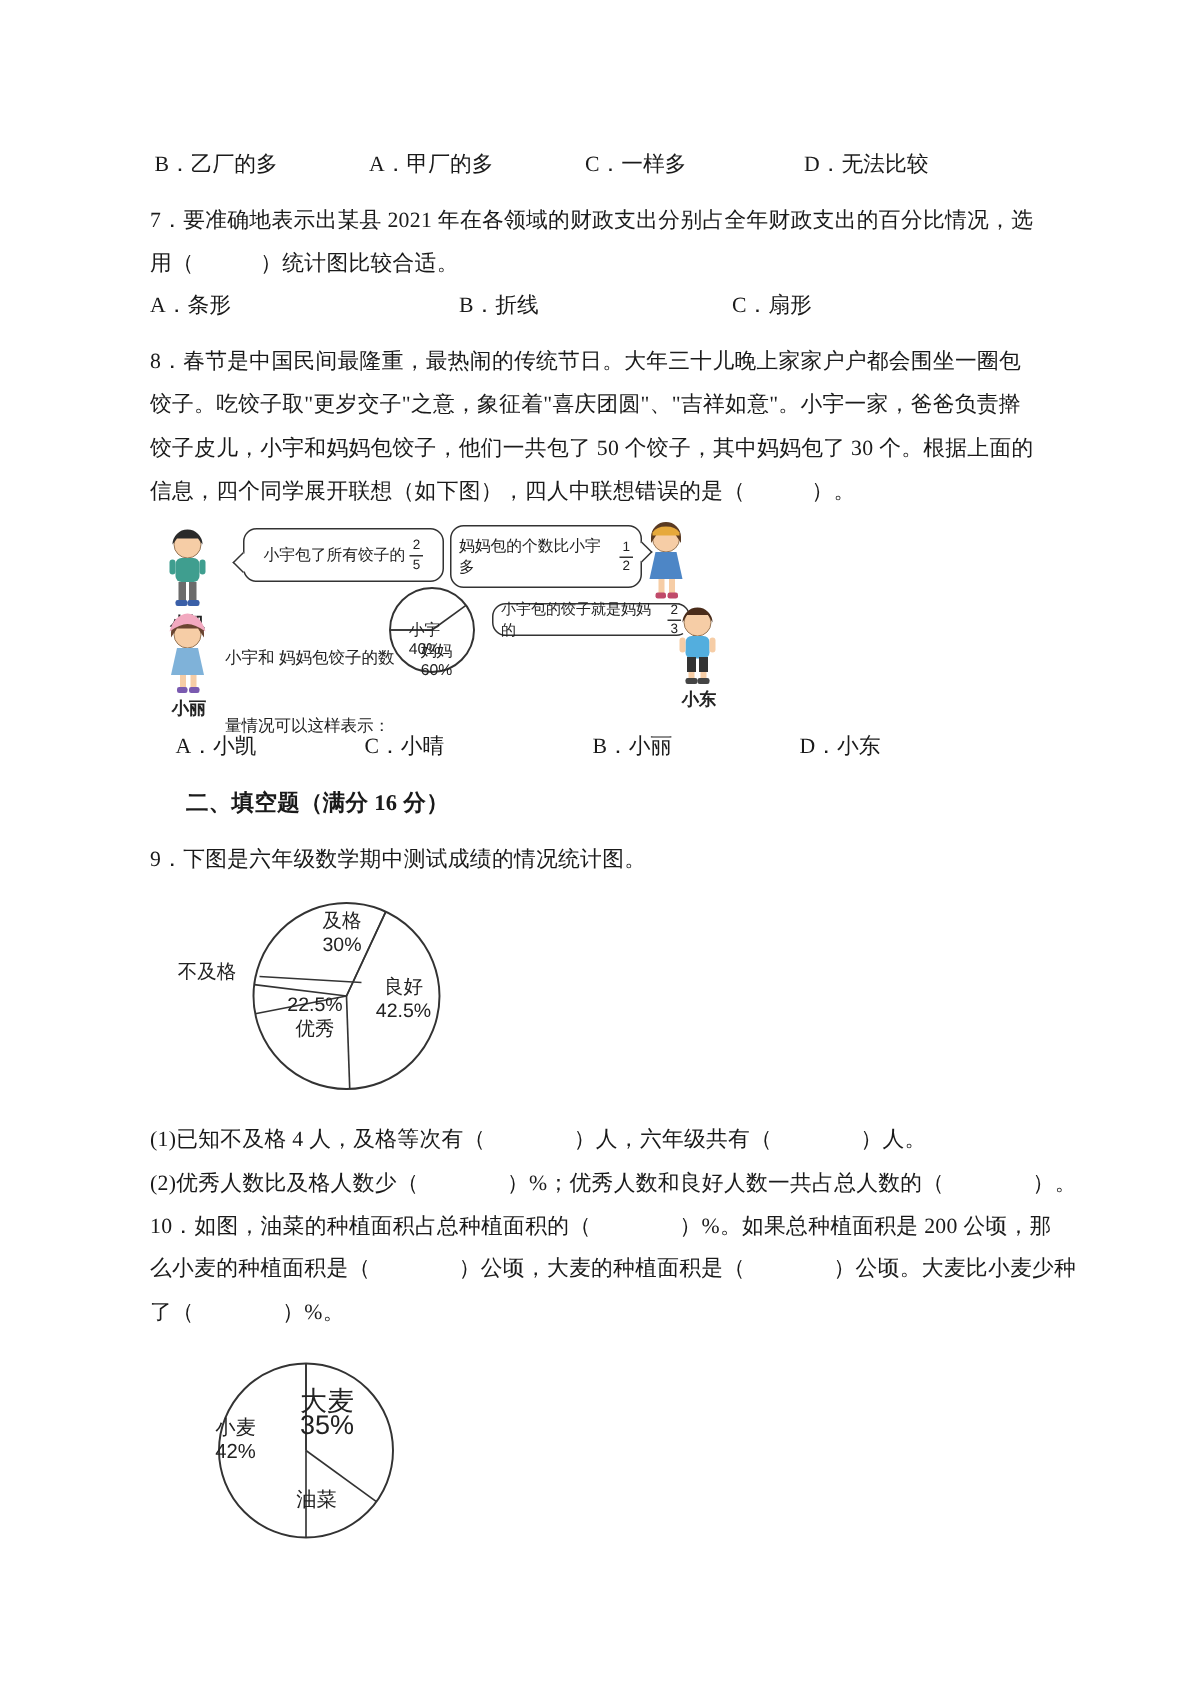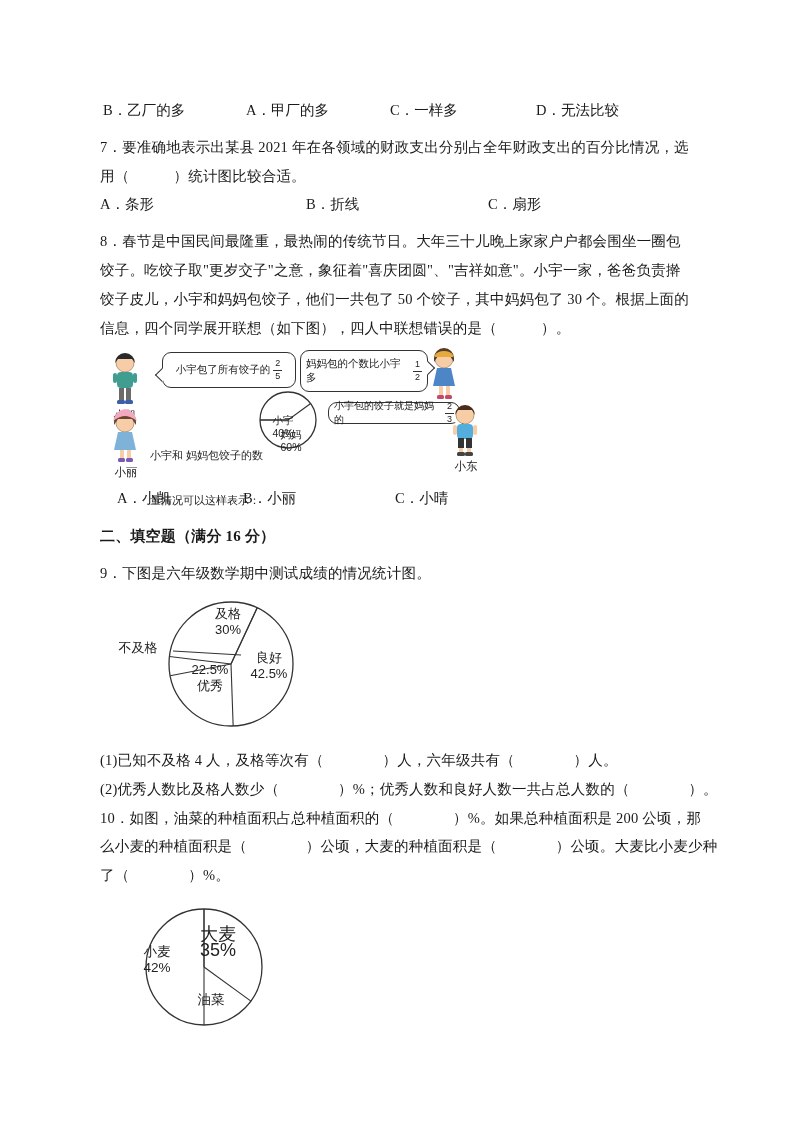--- a/index.html
+++ b/index.html
@@ -6,25 +6,25 @@
   body{width:793px;height:1122px;background:#ffffff;overflow:hidden;
        font-family:"Liberation Serif","DejaVu Serif",serif;color:#1a1a1a;}
   .page{position:relative;width:793px;height:1122px;background:#fff;}
   .content{padding:96px 96px 0 100px;font-size:14.5px;}
   .line{line-height:28.8px;white-space:pre;letter-spacing:0.2px;}
   .gap8{height:8px;}
   .optrow{display:grid;line-height:28.8px;}
   .optrow-4a{grid-template-columns:143px 144px 146px 1fr;padding-left:3px;}
   .optrow-3b{grid-template-columns:206px 182px 1fr;}
   .optrow-4c{grid-template-columns:126px 152px 138px 1fr;padding-left:17px;}
-  .section-title{font-weight:bold;font-size:15px;line-height:30px;letter-spacing:0.2px;}
+  .section-title{font-weight:bold;font-size:15px;line-height:30px;letter-spacing:0.2px;margin-left:24px;}
   
   .fig1{position:relative;height:136px;width:560px;margin:4px 0 2px 0;font-family:"Liberation Sans","DejaVu Sans",sans-serif;}
   .person{position:absolute;}
-  .pname{position:absolute;font-size:11.5px;color:#222;width:40px;text-align:center;}
+  .pname{position:absolute;font-size:11.5px;color:#222;width:40px;text-align:center;font-weight:bold;}
   .bubble{position:absolute;border:1.4px solid #333;border-radius:9px;background:#fff;
           display:flex;align-items:center;justify-content:center;gap:3px;
           font-size:10.5px;color:#222;padding:2px 5px;box-sizing:border-box;}
   .tail-l::after{content:"";position:absolute;left:-6px;bottom:7px;width:9px;height:9px;background:#fff;
           border-left:1.4px solid #333;border-bottom:1.4px solid #333;transform:rotate(45deg);}
   .tail-r::after{content:"";position:absolute;right:-6px;top:12px;width:9px;height:9px;background:#fff;
           border-right:1.4px solid #333;border-top:1.4px solid #333;transform:rotate(45deg);}
   .freetext{position:absolute;font-size:11px;line-height:15px;color:#222;white-space:pre;}
   .frac{display:inline-flex;flex-direction:column;align-items:center;font-size:9px;line-height:1.05;vertical-align:middle;}
   .frac .fn{border-bottom:1px solid #333;padding:0 2px 1px;}
@@ -113,21 +113,21 @@
         <path d="M8,14 A11,11 0 0 1 30,14 L30,17 L26,11 L12,11 L8,17 Z" fill="#6a4430"></path>
         <path d="M7,13 Q10,2 19,1 Q28,2 31,13 Q24,8 19,8 Q14,8 7,13 Z" fill="#f2a9c0"></path>
         <path d="M12,24 L26,24 L30,42 L8,42 Z" fill="#7fb2d9"></path>
         <rect x="14" y="42" width="4" height="9" fill="#f6cda6"></rect>
         <rect x="21" y="42" width="4" height="9" fill="#f6cda6"></rect>
         <rect x="12" y="50" width="7" height="4" rx="1.5" fill="#7a5ab0"></rect>
         <rect x="20" y="50" width="7" height="4" rx="1.5" fill="#7a5ab0"></rect>
       </svg>
       <div class="pname" style="left:6px;top:119px;">小丽</div>
 
-      <div class="freetext" style="left:50px;top:72px;">
+      <div class="freetext" style="left:50px;top:56px;">
         <div>小宇和 妈妈包饺子的数</div>
         <div>量情况可以这样表示：</div>
       </div>
 
       <svg style="left:155px;top:46px;" width="72" height="72">
           <circle cx="33" cy="28" r="28" fill="none" stroke="#333" stroke-width="1.3"></circle>
           <line x1="33" y1="28" x2="5" y2="28.000000000000004" stroke="#333" stroke-width="1.1"></line>
           <line x1="33" y1="28" x2="55.652475842498525" y2="11.542012935810746" stroke="#333" stroke-width="1.1"></line>
           <line x1="33" y1="28" x2="5" y2="28.00000000000001" stroke="#333" stroke-width="1.1"></line>
         </svg>
@@ -159,22 +159,23 @@
         <rect x="11" y="46" width="4" height="5" fill="#f6cda6"></rect>
         <rect x="19" y="46" width="4" height="5" fill="#f6cda6"></rect>
         <rect x="9" y="50" width="8" height="4" rx="1.5" fill="#444444"></rect>
         <rect x="17" y="50" width="8" height="4" rx="1.5" fill="#444444"></rect>
       </svg>
       <div class="pname" style="left:346px;top:113px;">小东</div>
     </div>
 
     <div class="optrow optrow-4c">
       <span>A．小凯</span>
+      <span>C．小晴</span>
       <span>B．小丽</span>
-      <span>C．小晴</span>
+      <span>D．小东</span>
     </div>
     <div class="gap8"></div>
 
     <div class="section-title">二、填空题（满分 16 分）</div>
     <div class="gap8"></div>
 
     <div class="line">9．下图是六年级数学期中测试成绩的情况统计图。</div>
 
     <div class="fig2">
       <svg width="420" height="152">

